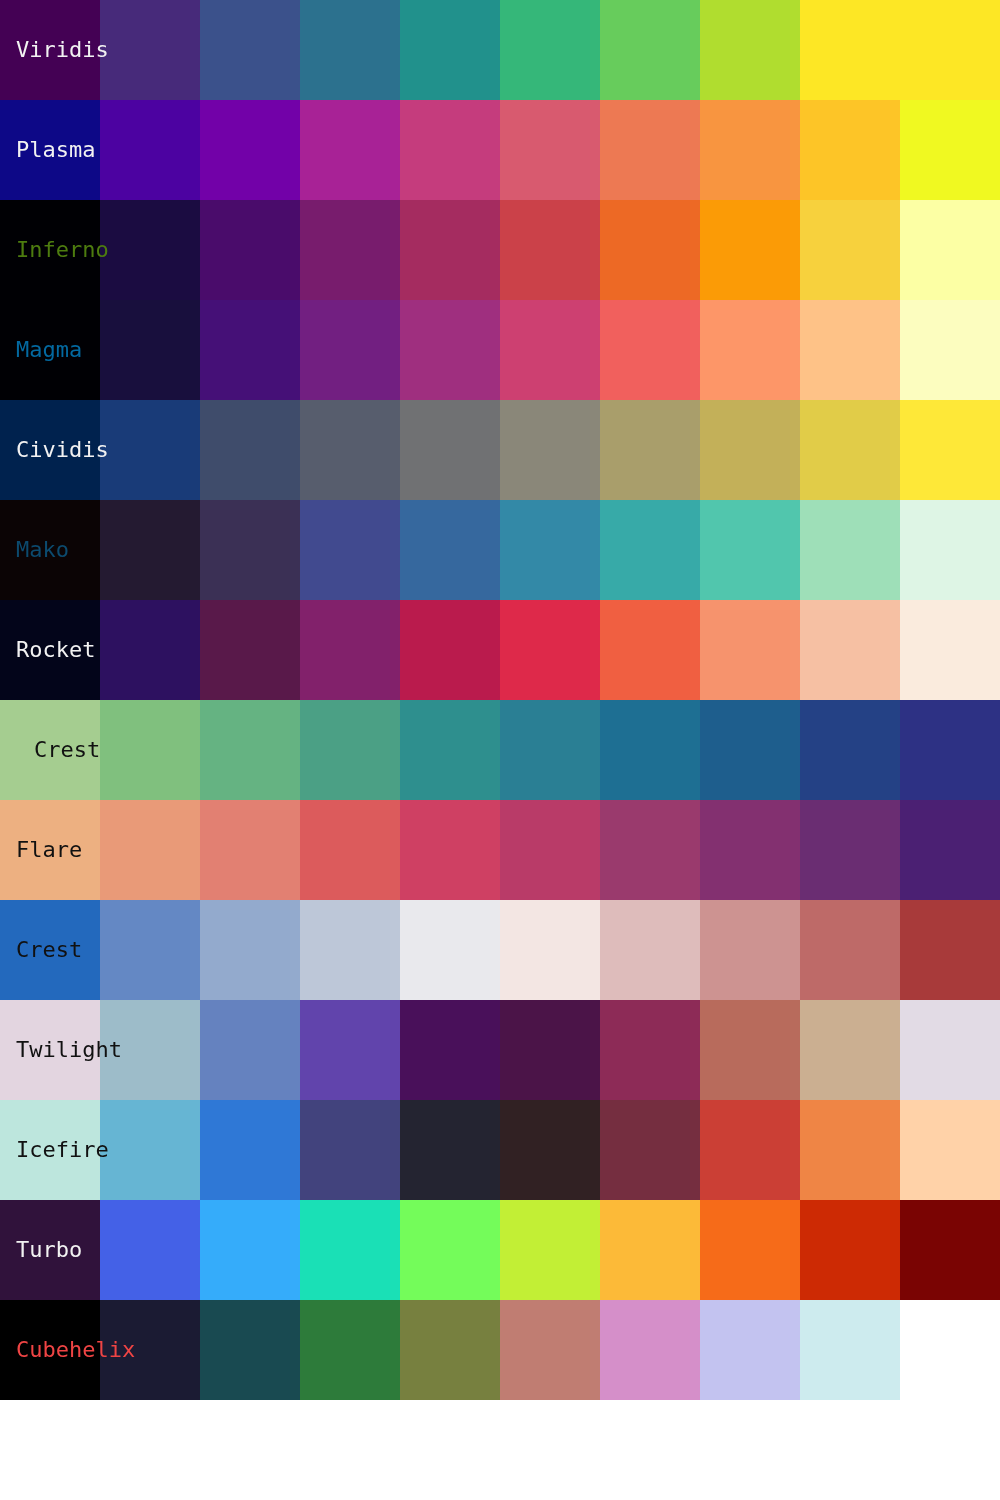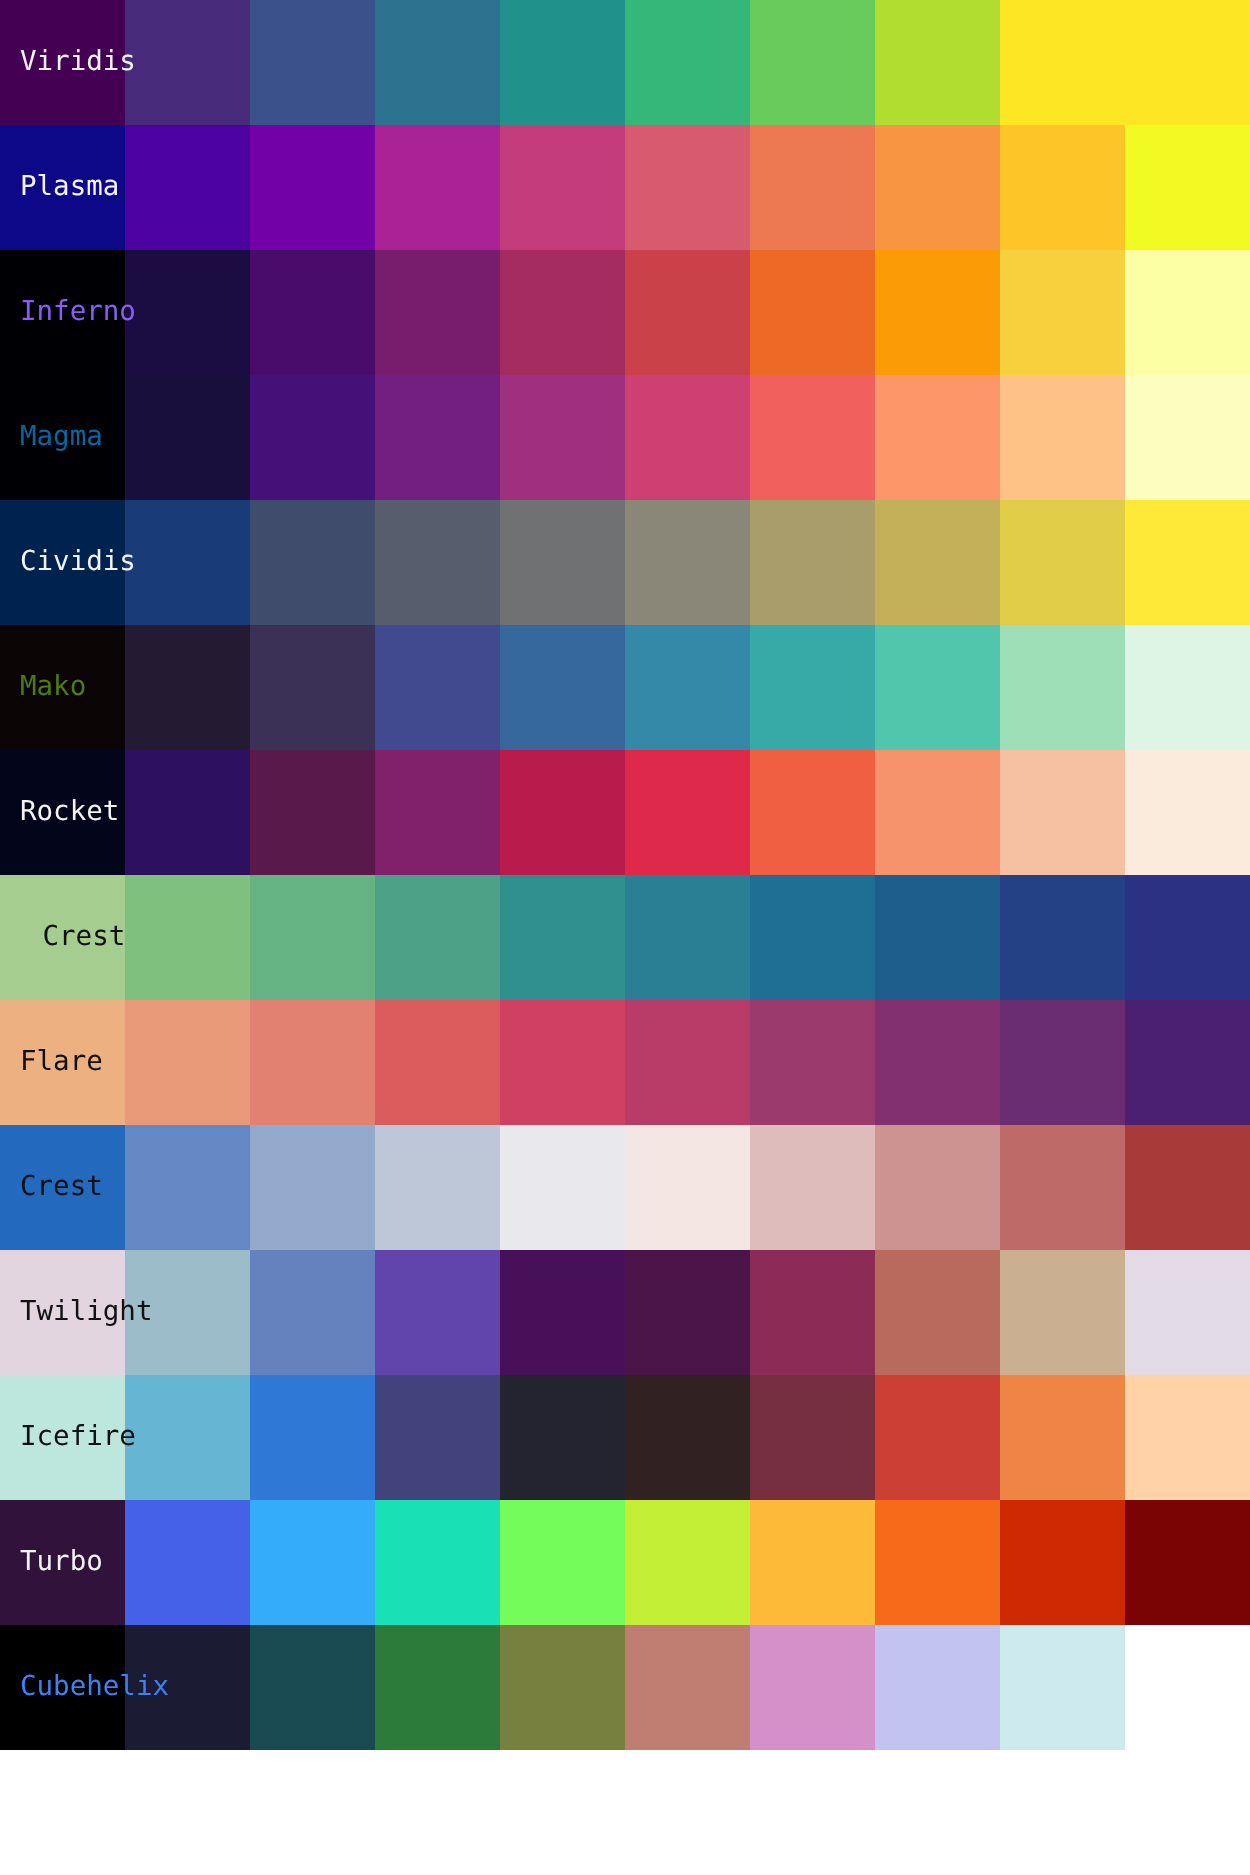--- a/index.html
+++ b/index.html
@@ -79,21 +79,21 @@
       <div class="swatch" style="background-color: rgb(0, 0, 4);"></div>
       <div class="swatch" style="background-color: rgb(27, 12, 65);"></div>
       <div class="swatch" style="background-color: rgb(74, 12, 107);"></div>
       <div class="swatch" style="background-color: rgb(120, 28, 109);"></div>
       <div class="swatch" style="background-color: rgb(165, 44, 96);"></div>
       <div class="swatch" style="background-color: rgb(203, 65, 73);"></div>
       <div class="swatch" style="background-color: rgb(237, 105, 37);"></div>
       <div class="swatch" style="background-color: rgb(251, 155, 6);"></div>
       <div class="swatch" style="background-color: rgb(247, 209, 61);"></div>
       <div class="swatch" style="background-color: rgb(252, 255, 164);"></div>
-      <div class="cmap-label" style="color: #8b5cf6;">Inferno</div>
+      <div class="cmap-label" style="color: #4d7c0f;">Inferno</div>
     </div>
     <div class="cmap-row">
       <div class="swatch" style="background-color: rgb(0, 0, 4);"></div>
       <div class="swatch" style="background-color: rgb(24, 15, 61);"></div>
       <div class="swatch" style="background-color: rgb(69, 16, 119);"></div>
       <div class="swatch" style="background-color: rgb(114, 31, 129);"></div>
       <div class="swatch" style="background-color: rgb(159, 47, 127);"></div>
       <div class="swatch" style="background-color: rgb(205, 64, 113);"></div>
       <div class="swatch" style="background-color: rgb(241, 96, 93);"></div>
       <div class="swatch" style="background-color: rgb(253, 150, 104);"></div>
@@ -118,21 +118,21 @@
       <div class="swatch" style="background-color: rgb(11, 4, 5);"></div>
       <div class="swatch" style="background-color: rgb(36, 26, 49);"></div>
       <div class="swatch" style="background-color: rgb(59, 48, 85);"></div>
       <div class="swatch" style="background-color: rgb(65, 74, 143);"></div>
       <div class="swatch" style="background-color: rgb(54, 104, 158);"></div>
       <div class="swatch" style="background-color: rgb(51, 137, 167);"></div>
       <div class="swatch" style="background-color: rgb(55, 170, 168);"></div>
       <div class="swatch" style="background-color: rgb(81, 198, 173);"></div>
       <div class="swatch" style="background-color: rgb(158, 223, 184);"></div>
       <div class="swatch" style="background-color: rgb(222, 245, 229);"></div>
-      <div class="cmap-label" style="color: #4d7c0f;">Mako</div>
+      <div class="cmap-label" style="color: #0c4a6e;">Mako</div>
     </div>
     <div class="cmap-row">
       <div class="swatch" style="background-color: rgb(3, 5, 26);"></div>
       <div class="swatch" style="background-color: rgb(45, 17, 96);"></div>
       <div class="swatch" style="background-color: rgb(89, 25, 74);"></div>
       <div class="swatch" style="background-color: rgb(130, 33, 107);"></div>
       <div class="swatch" style="background-color: rgb(186, 27, 77);"></div>
       <div class="swatch" style="background-color: rgb(222, 41, 74);"></div>
       <div class="swatch" style="background-color: rgb(240, 95, 65);"></div>
       <div class="swatch" style="background-color: rgb(246, 147, 109);"></div>
@@ -222,15 +222,15 @@
       <div class="swatch" style="background-color: rgb(0, 0, 0);"></div>
       <div class="swatch" style="background-color: rgb(27, 27, 51);"></div>
       <div class="swatch" style="background-color: rgb(25, 74, 81);"></div>
       <div class="swatch" style="background-color: rgb(45, 123, 58);"></div>
       <div class="swatch" style="background-color: rgb(119, 128, 63);"></div>
       <div class="swatch" style="background-color: rgb(192, 125, 114);"></div>
       <div class="swatch" style="background-color: rgb(213, 143, 201);"></div>
       <div class="swatch" style="background-color: rgb(195, 195, 240);"></div>
       <div class="swatch" style="background-color: rgb(205, 235, 238);"></div>
       <div class="swatch" style="background-color: rgb(255, 255, 255);"></div>
-      <div class="cmap-label" style="color: #3b82f6;">Cubehelix</div>
+      <div class="cmap-label" style="color: #ef4444;">Cubehelix</div>
     </div>
   </div>
 
 </body></html>

